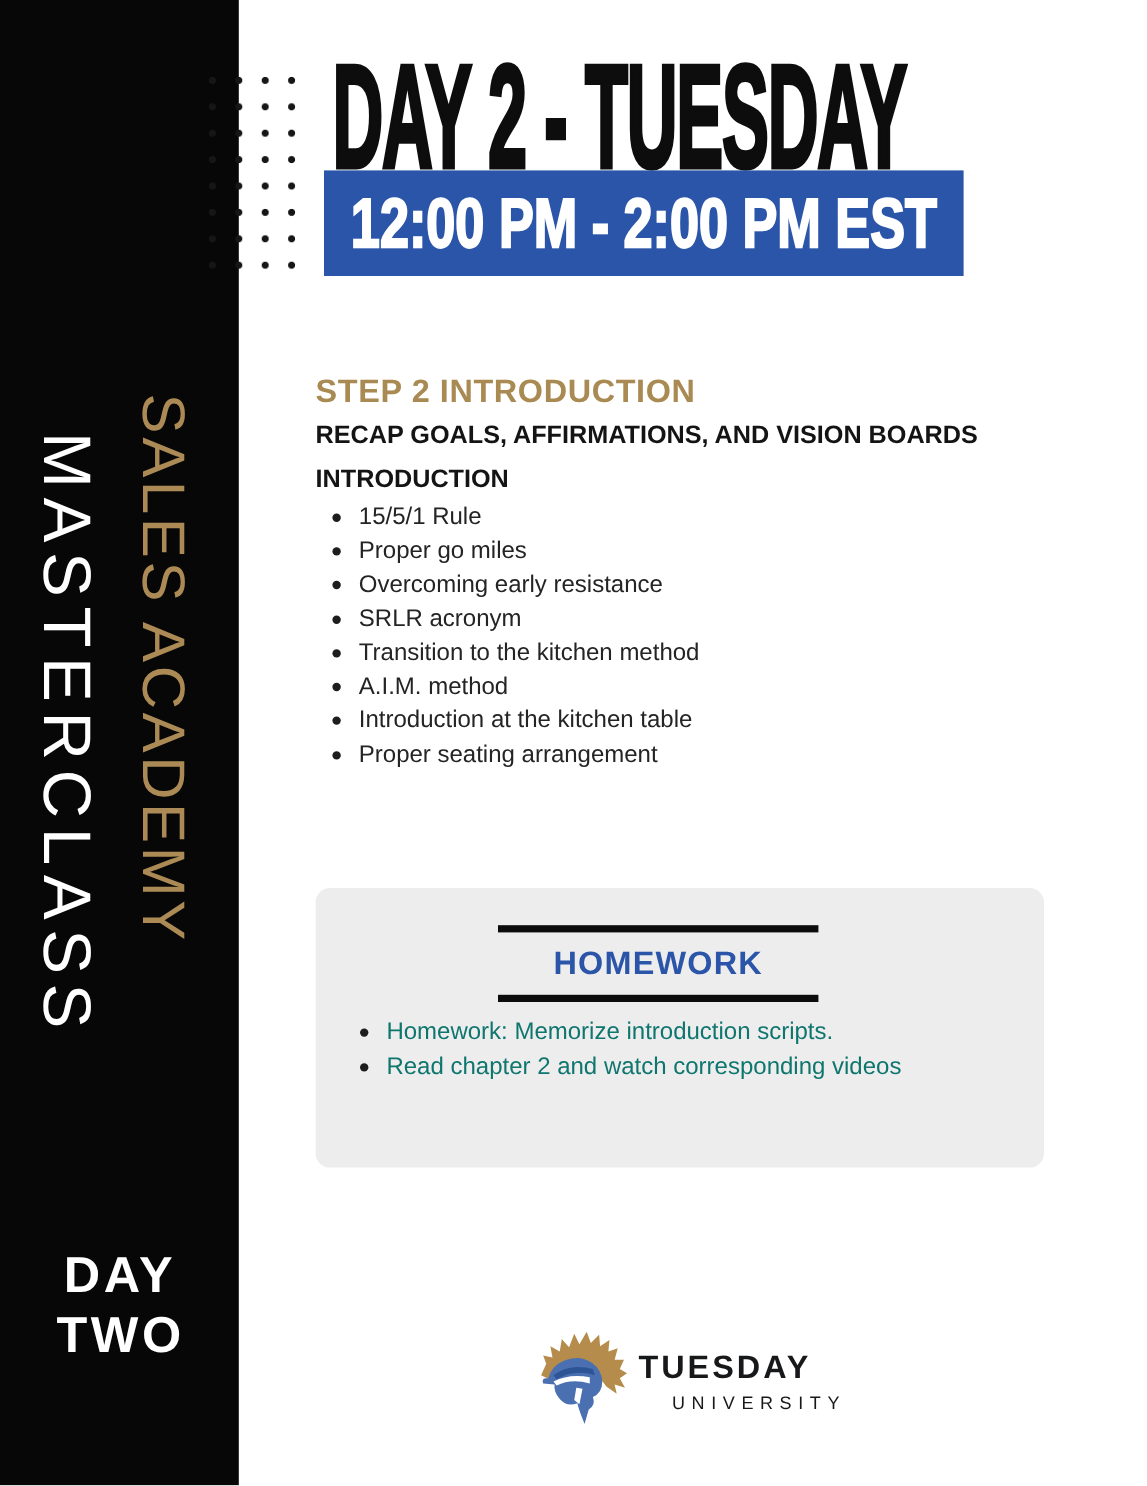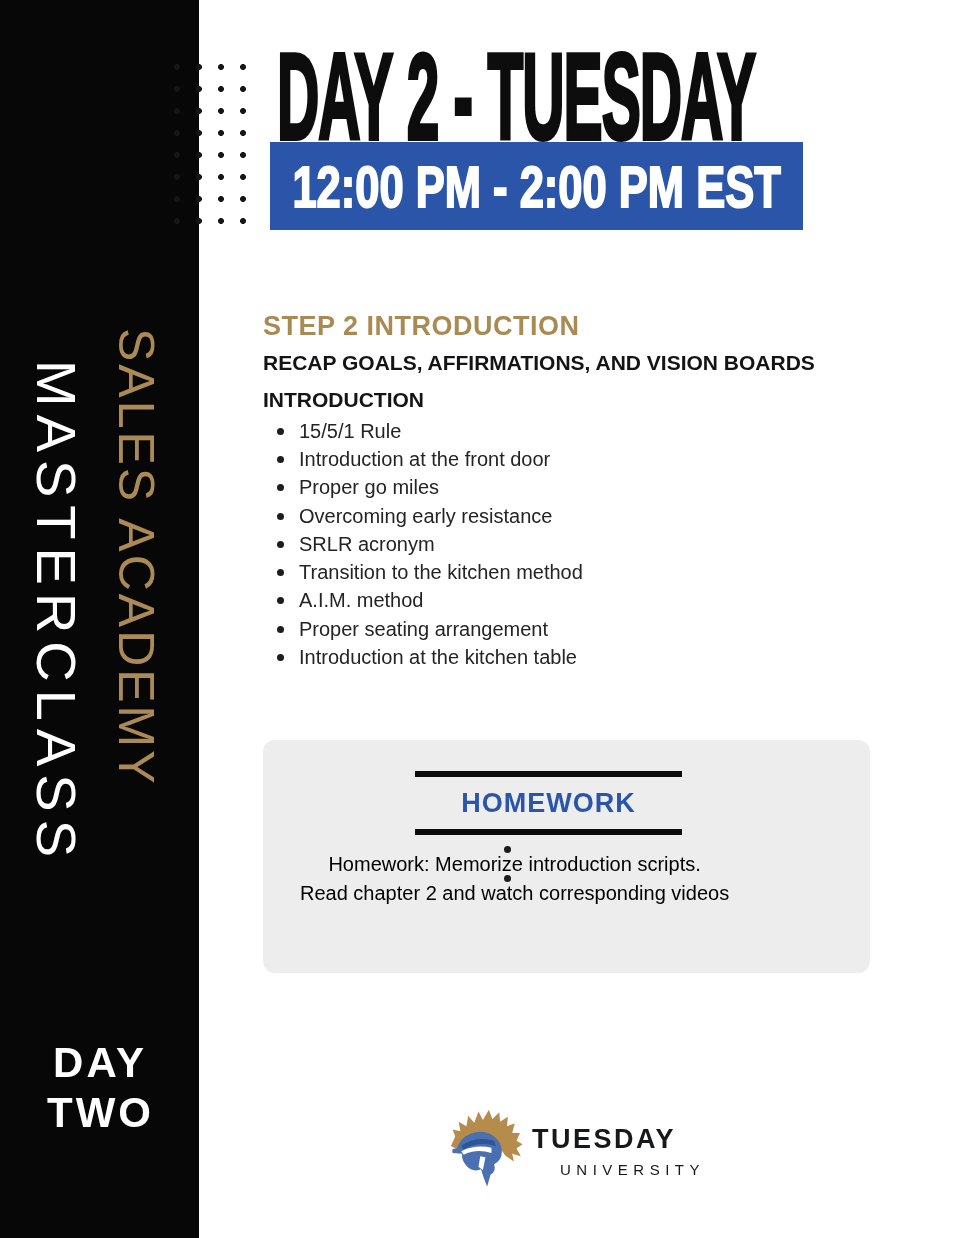--- a/index.html
+++ b/index.html
@@ -38,21 +38,21 @@
   .agenda li { display:flex; align-items:center; height:28.3px; font-size:20px; color:#242424; }
   .dot { width:7px; height:7px; border-radius:50%; background:#1d1d1d; margin-right:15px; flex:none; }
 
   
   .hw-box { position:absolute; left:263px; top:740px; width:607px; height:233px;
             background:#ededee; border-radius:12px; }
   .hw-head { position:absolute; left:152px; top:31px; width:267px; text-align:center; }
   .rule { height:6px; background:#0c0c0c; }
   .hw-title { font-size:27px; font-weight:700; color:#2b55a8; letter-spacing:1px; margin:11px 0 10px 0; }
   .hw-list { position:absolute; left:37px; top:106px; list-style:none; }
-  .hw-list li { display:flex; align-items:center; height:29px; font-size:20px; color:#000000;flex-direction:column; }
+  .hw-list li { display:flex; align-items:center; height:29px; font-size:20px; color:#0f766e; }
 
   
   .brand { position:absolute; left:444px; top:1102px; display:flex; align-items:flex-start; }
   .brand svg { width:82px; height:88px; display:block; }
   .brand-text { margin-left:6px; padding-top:22px; }
   .brand-name { font-size:27px; font-weight:700; color:#17181a; letter-spacing:2.5px; }
   .brand-sub { font-size:15px; font-weight:500; color:#17181a; letter-spacing:5.5px; margin-top:6px;margin-left:28px; }
 </style>
 </head>
 <body>
@@ -79,49 +79,45 @@
   <p class="recap">RECAP GOALS, AFFIRMATIONS, AND VISION BOARDS</p>
   <h3 class="section-heading">INTRODUCTION</h3>
 
   <ul class="agenda">
     <li>
         <span class="dot"></span>
         <span>15/5/1 Rule</span>
       </li>
     <li>
         <span class="dot"></span>
-        <span>Introduction at the front door</span>
-      </li>
-    <li>
-        <span class="dot"></span>
         <span>Proper go miles</span>
       </li>
     <li>
         <span class="dot"></span>
         <span>Overcoming early resistance</span>
       </li>
     <li>
         <span class="dot"></span>
         <span>SRLR acronym</span>
       </li>
     <li>
         <span class="dot"></span>
         <span>Transition to the kitchen method</span>
       </li>
     <li>
         <span class="dot"></span>
         <span>A.I.M. method</span>
       </li>
     <li>
         <span class="dot"></span>
-        <span>Proper seating arrangement</span>
+        <span>Introduction at the kitchen table</span>
       </li>
     <li>
         <span class="dot"></span>
-        <span>Introduction at the kitchen table</span>
+        <span>Proper seating arrangement</span>
       </li>
   </ul>
 
   <section class="hw-box">
     <div class="hw-head">
       <div class="rule"></div>
       <div class="hw-title">HOMEWORK</div>
       <div class="rule"></div>
     </div>
     <ul class="hw-list">

